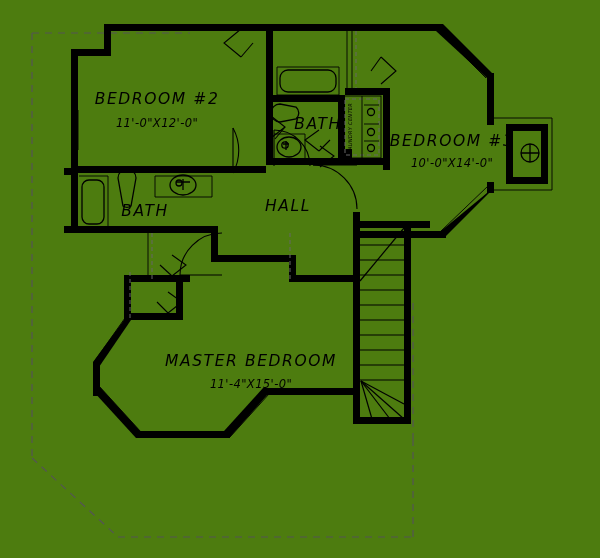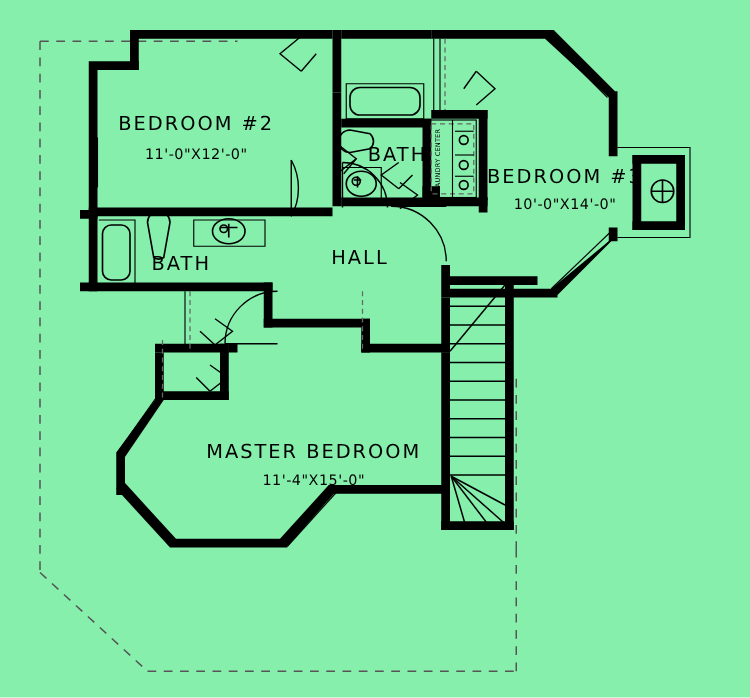--- a/index.html
+++ b/index.html
@@ -7,22 +7,23 @@
     padding: 0;
     background: #ffffff;
   }
   body {
     font-family: "Liberation Sans", sans-serif;
   }
   #plan-root {
     position: relative;
     width: 600px;
     height: 558px;
-    background: #86efac;
+    background: #4d7c0f;
     overflow: hidden;
+    font-style: italic;
   }
   #plan-svg {
     position: absolute;
     left: 0;
     top: 0;
     width: 600px;
     height: 558px;
   }
   .wall { fill: #000000; }
   .thinline { fill: none; stroke: #000000; stroke-width: 1.1; }

